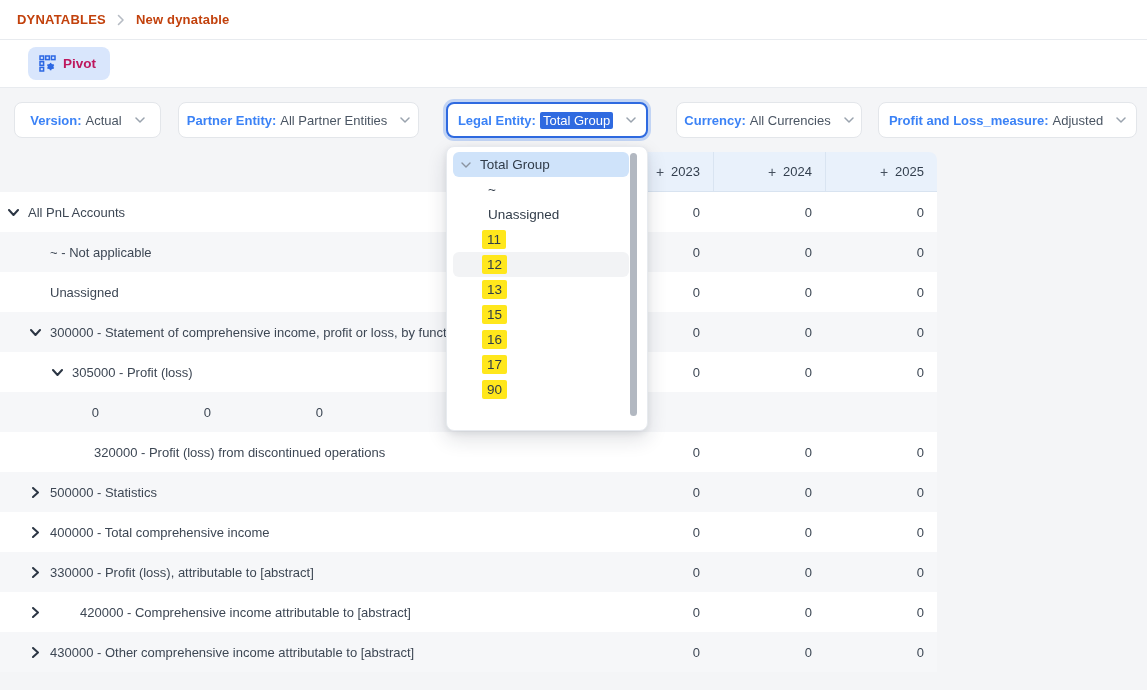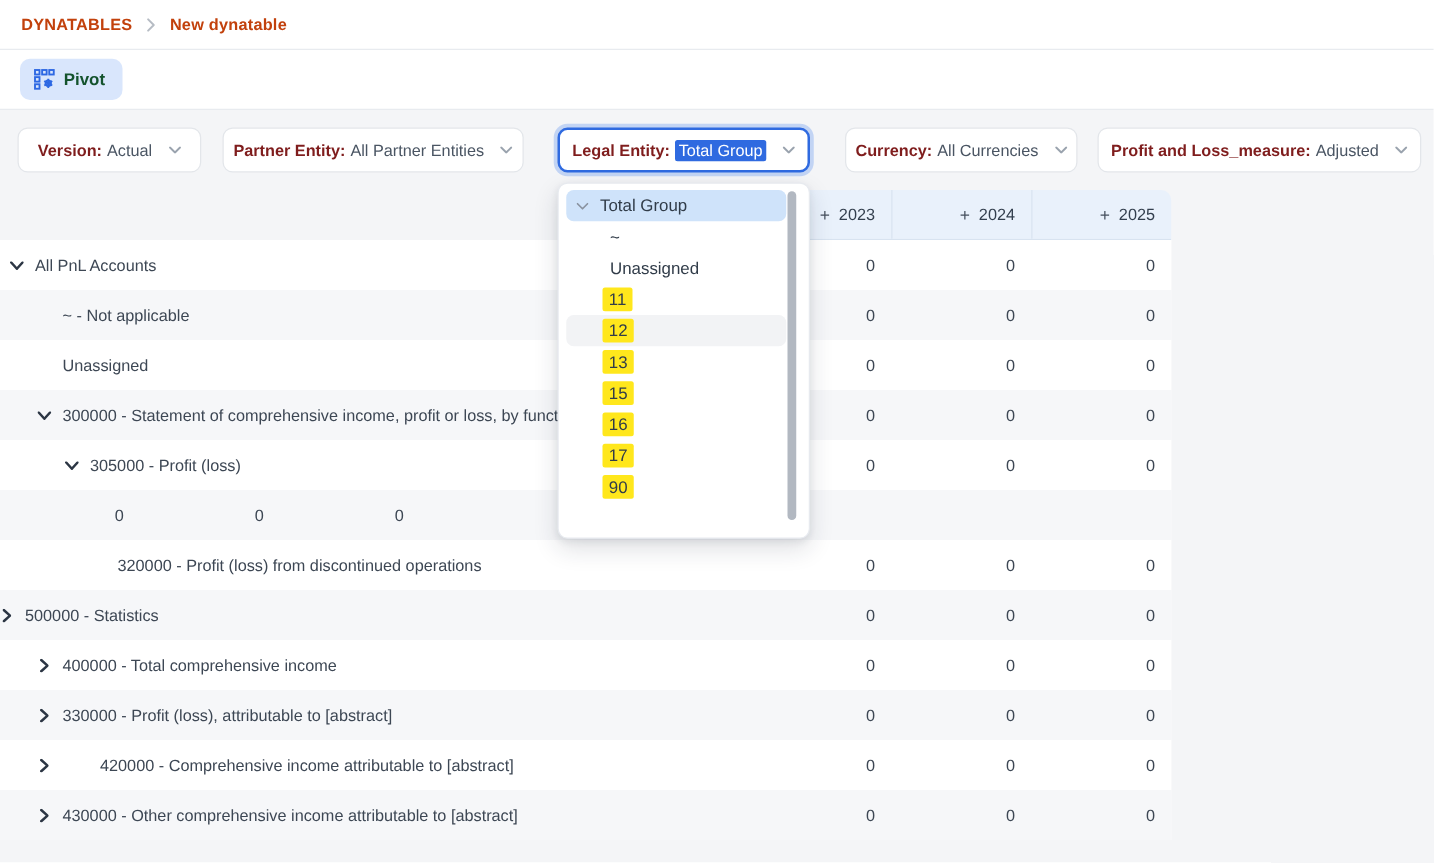--- a/index.html
+++ b/index.html
@@ -7,31 +7,31 @@
 
   
   .breadcrumb-bar { height:40px; background:#fff; border-bottom:1px solid #e8ebef;
     display:flex; align-items:center; padding-left:17px; gap:11px; }
   .crumb { font-size:13px; font-weight:700; color:#c2410c; letter-spacing:.2px; cursor:pointer; }
   .crumb.current { cursor:default; }
 
   .toolbar { height:48px; background:#fff; border-bottom:1px solid #e8ebef;
     display:flex; align-items:center; padding-left:16px; }
   .pivot-btn { display:flex; align-items:center; gap:7px; height:33px; padding:0 14px 0 11px;
-    background:#d9e6fc; border:none; border-radius:8px; color:#14532d;
-    font-size:13.5px; font-weight:700; font-family:inherit; cursor:pointer; }
+    background:#d9e6fc; border:none; border-radius:8px; color:#be185d;
+    font-size:13.5px; font-weight:700; font-family:inherit; cursor:pointer;margin-left:12px; }
 
   
   .content { position:relative; height:602px; background:#f4f5f7; }
 
   
   .filter-pill { position:absolute; top:14px; height:36px; background:#fff;
     border:1px solid #e3e6ea; border-radius:8px; display:flex; align-items:center;
     justify-content:center; gap:4px; font-size:13px; color:#4a5563; cursor:pointer; white-space:nowrap; }
-  .filter-pill .flabel { font-weight:700; color:#7f1d1d; }
+  .filter-pill .flabel { font-weight:700; color:#3b82f6; }
   .filter-pill .fchev { margin-left:9px; display:flex; align-items:center; }
   .filter-pill:nth-of-type(1){ left:14px;  width:147px; }
   .filter-pill:nth-of-type(2){ left:178px; width:241px; }
   .filter-pill:nth-of-type(3){ left:446px; width:202px; }
   .filter-pill:nth-of-type(4){ left:676px; width:186px; }
   .filter-pill:nth-of-type(5){ left:878px; width:259px; }
   .filter-pill.focused { border:2px solid #2f6ae0; box-shadow:0 0 0 3px rgba(95,145,240,.33); }
   .sel-value { background:#2f6ae0; color:#fff; padding:1px 3px; border-radius:2px; }
 
   
@@ -234,21 +234,21 @@
         <div class="prow">
           <div class="prow-label" style="padding-left: 74px;">
             <span class="prow-chev"></span>
             <span>320000 - Profit (loss) from discontinued operations</span>
           </div>
           <div class="pcell">0</div>
           <div class="pcell">0</div>
           <div class="pcell">0</div>
         </div>
         <div class="prow stripe">
-          <div class="prow-label" style="">
+          <div class="prow-label" style="padding-left: 30px;">
             <span class="prow-chev">
               <svg width="7" height="11" viewBox="0 0 7 11">
                 <polyline points="1,1 6,5.5 1,10" fill="none" stroke="#2c3644" stroke-width="2" stroke-linecap="round" stroke-linejoin="round"></polyline>
               </svg>
             </span>
             <span>500000 - Statistics</span>
           </div>
           <div class="pcell">0</div>
           <div class="pcell">0</div>
           <div class="pcell">0</div>

